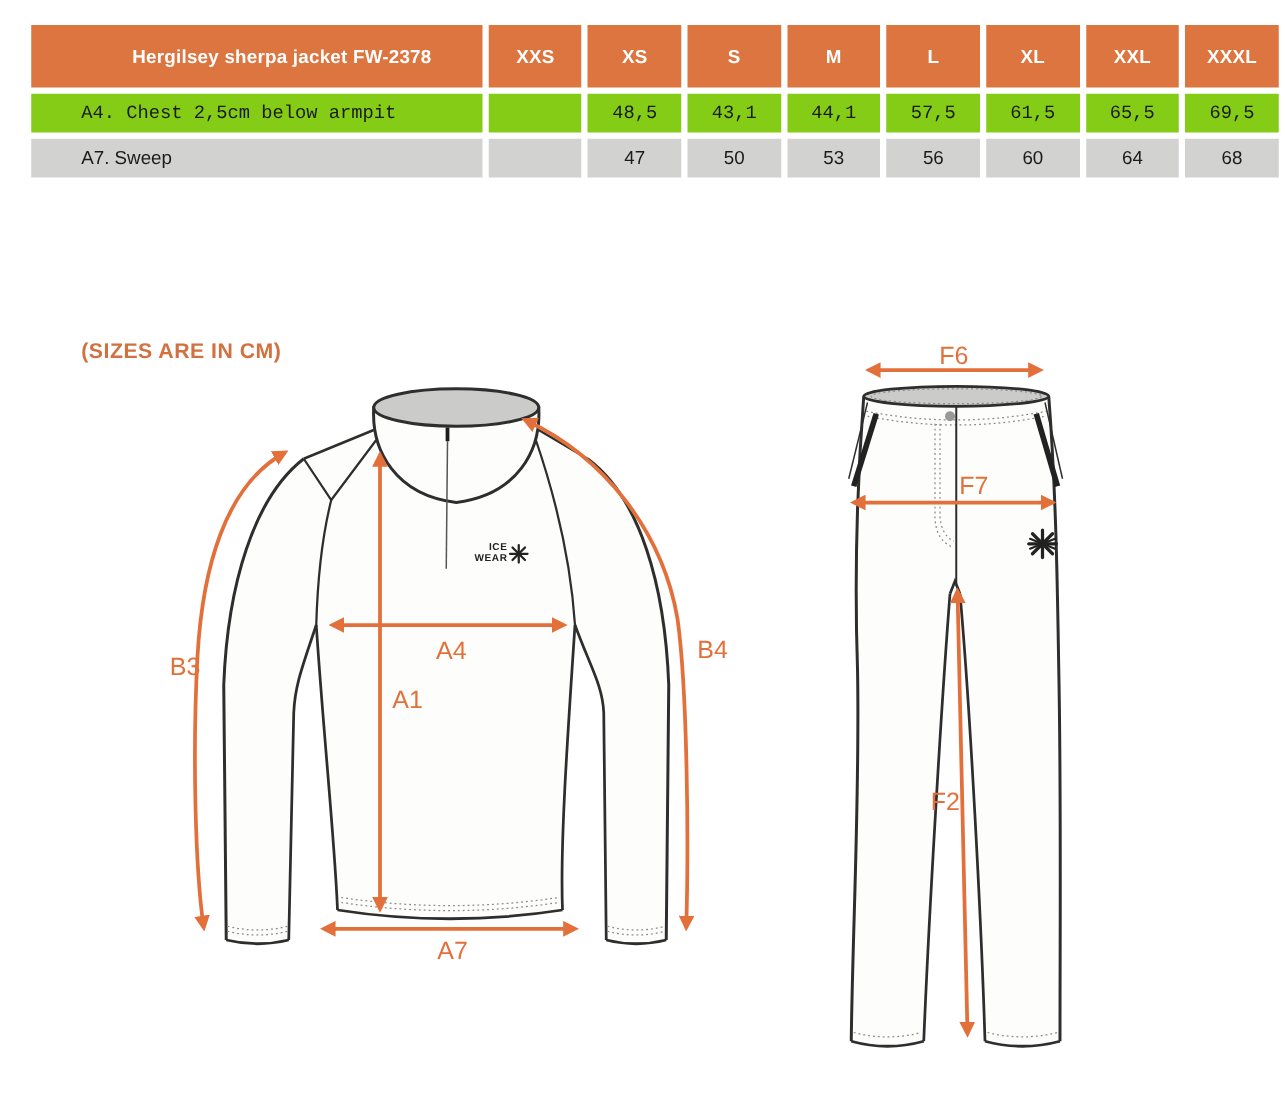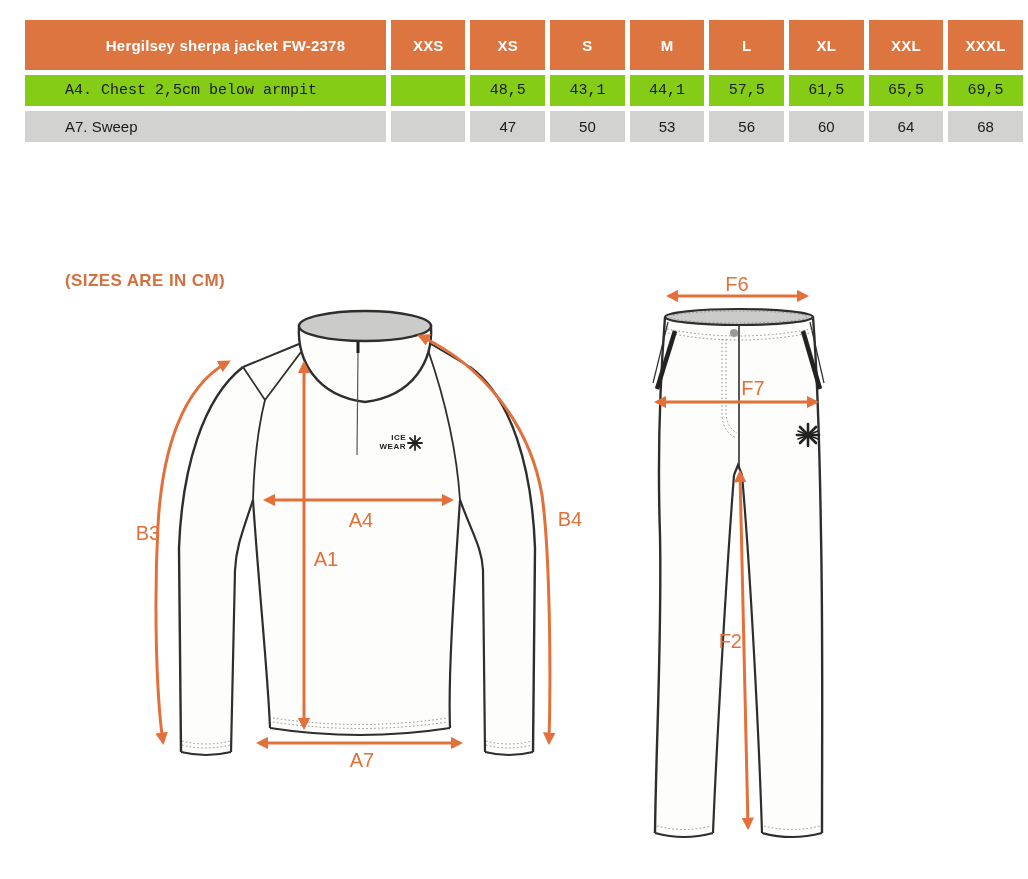--- a/index.html
+++ b/index.html
@@ -51,21 +51,21 @@
     position:absolute;
     left:65px;top:235px;
     font-size:17px;
     color:#D2703F;
     letter-spacing:.4px;
     font-weight:bold;
     margin-top:36px;
   }
   
   .jacket-wrap{position:absolute;left:118px;top:290px;width:486px;height:500px;text-decoration:underline;}
-  .pants-wrap{position:absolute;left:630px;top:275px;width:245px;height:600px;}
+  .pants-wrap{position:absolute;left:656px;top:275px;width:245px;height:600px;}
   svg{display:block;}
   svg text.mlabel{
     font-family:"Liberation Sans", sans-serif;
     font-size:20px;
     fill:#E3703A;
   }
   svg text.logo-txt{
     font-family:"Liberation Sans", sans-serif;
     font-weight:bold;
     fill:#222222;

